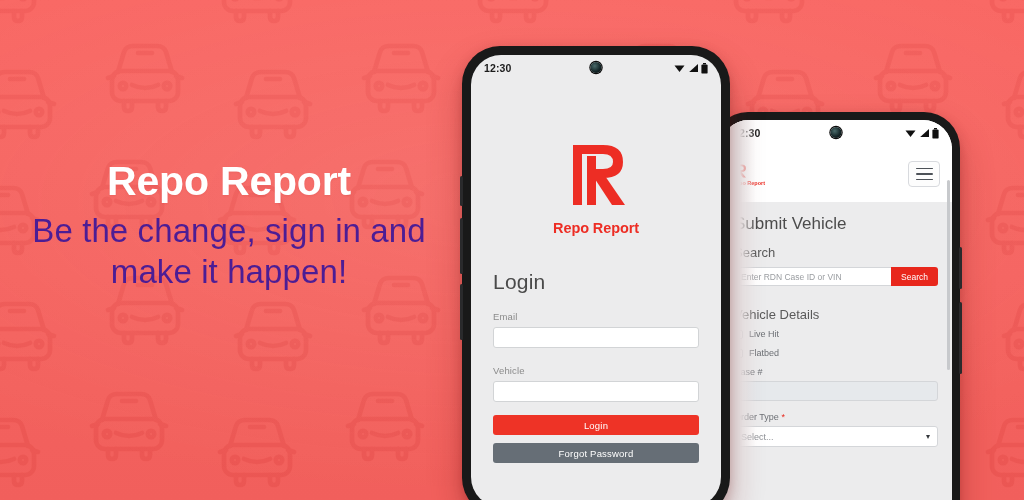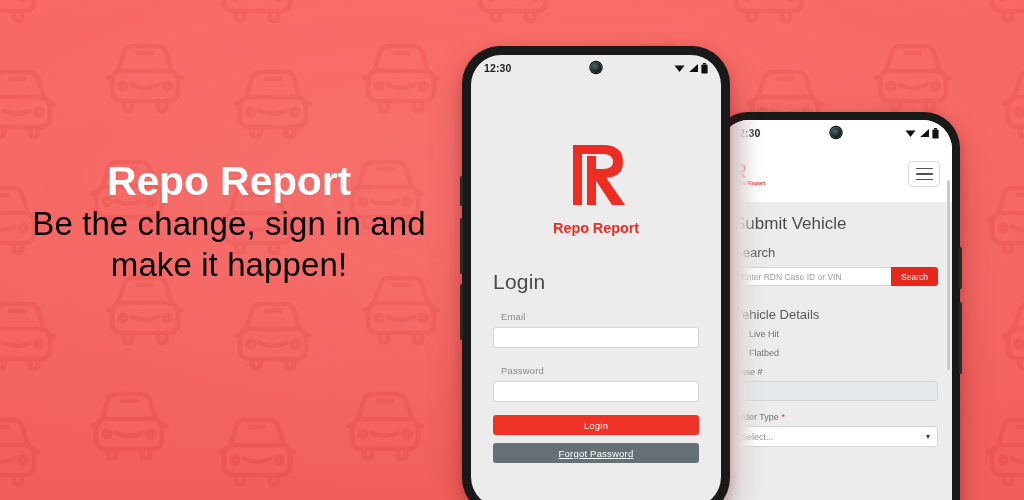--- a/index.html
+++ b/index.html
@@ -31,23 +31,23 @@
   #headline{
     position:absolute; left:0; top:160px; width:458px;
     text-align:center; color:#ffffff;
   }
   #headline .title{
     font-size:41px; font-weight:700; letter-spacing:-.2px;
     line-height:1.05; color:#fff;
     text-shadow:0 1px 2px rgba(150,30,30,.10);
   }
   #headline .sub{
-    margin-top:1px;
+    margin-top:8px;
     font-size:33px; font-weight:300; line-height:1.24;
-    color:#000000; letter-spacing:.1px;
+    color:#4c1d95; letter-spacing:.1px;
     padding:0 14px;
   }
 
   
   .phone{
     position:absolute;
     background:#191919;
     border-radius:38px;
     box-shadow:0 18px 34px rgba(120,20,20,.30), 0 4px 12px rgba(90,10,10,.22);
   }
@@ -97,34 +97,34 @@
   }
   .logo-mark{ width:62px; height:68px; }
   .logo-text{
     margin-top:11px; font-size:14.5px; font-weight:700; color:#ed2d24;
     letter-spacing:-.1px;
   }
   .login-form{ padding:34px 22px 0 22px; }
   .login-title{ font-size:21px; font-weight:400; color:#4a4a4a; letter-spacing:.2px; }
   .field-label{
     margin-top:17px; margin-bottom:5px;
-    font-size:9.5px; color:#8b8b8b; letter-spacing:.15px;margin-left:8px;
+    font-size:9.5px; color:#8b8b8b; letter-spacing:.15px;
   }
   .text-input{
     width:100%; height:21px;
     background:#ffffff; border:1px solid #d2d4d6; border-radius:3px;
   }
   .btn{
     width:100%; height:20px; margin-top:13px;
     border-radius:3px; border:none;
     display:flex; align-items:center; justify-content:center;
     font-size:9.5px; color:#ffffff; letter-spacing:.2px;
   }
   .btn-login{ background:#ee3326; }
-  .btn-forgot{ background:#666e76; margin-top:8px;text-decoration:underline; }
+  .btn-forgot{ background:#666e76; margin-top:8px; }
 
   
   #back-body{
     width:100%; height:100%; background:#ffffff;
     display:flex; flex-direction:column; position:relative;
   }
   .navbar{
     height:56px; background:#ffffff;
     display:flex; align-items:center; justify-content:space-between;
     padding:0 12px; flex:none;
@@ -380,21 +380,21 @@
           </svg>
           <div class="logo-text">Repo Report</div>
         </div>
 
         <div class="login-form">
           <div class="login-title">Login</div>
 
           <div class="field-label">Email</div>
           <div class="text-input" placeholder=""></div>
 
-          <div class="field-label">Password</div>
+          <div class="field-label">Vehicle</div>
           <div class="text-input" placeholder=""></div>
 
           <div class="btn btn-login">Login</div>
           <div class="btn btn-forgot">Forgot Password</div>
         </div>
 
       </div>
     </div>
   </div>
 

